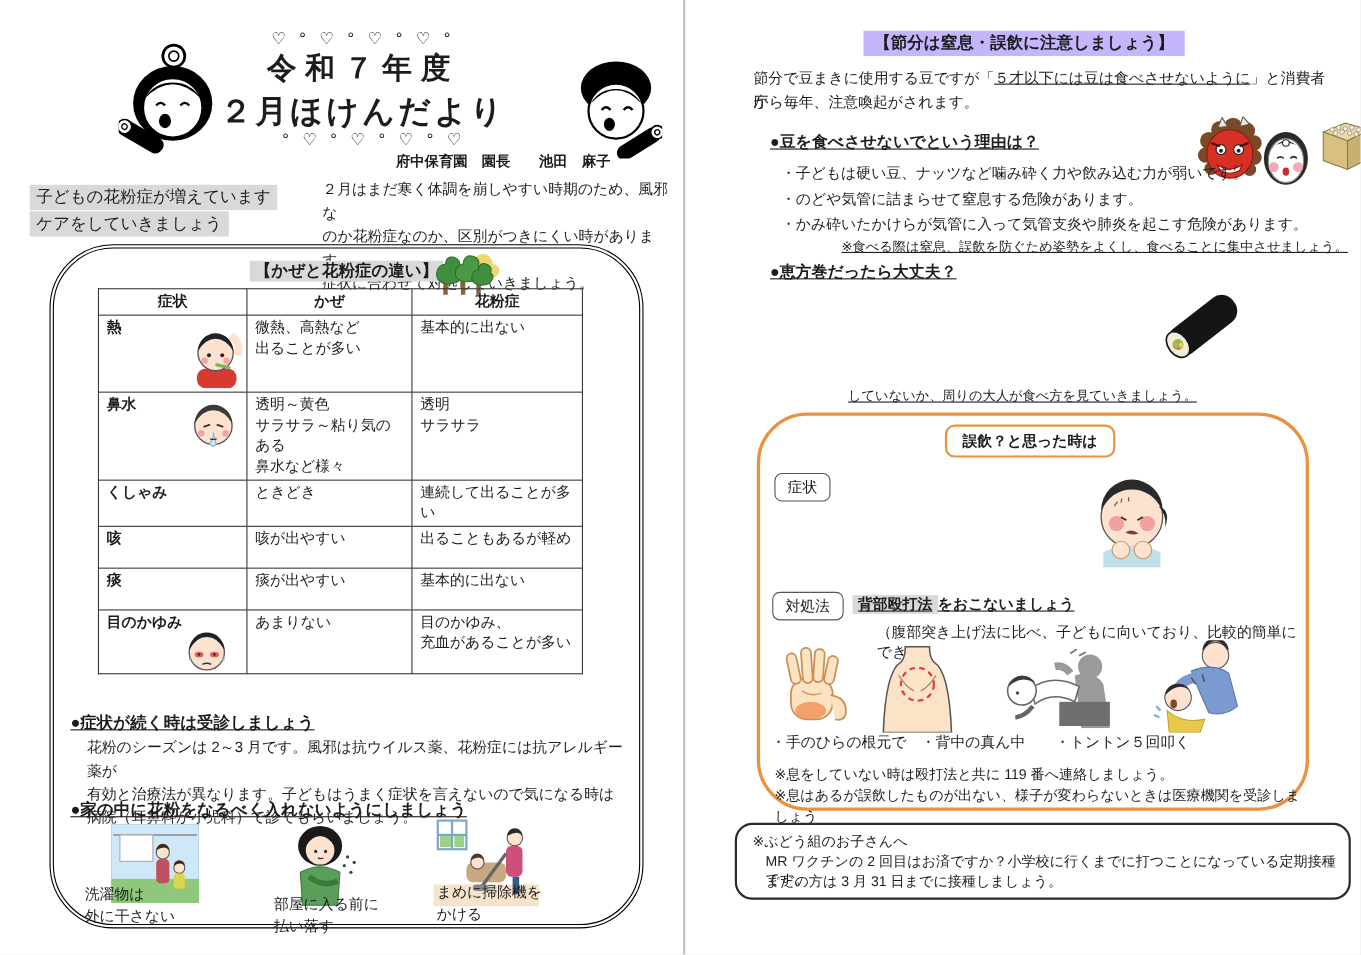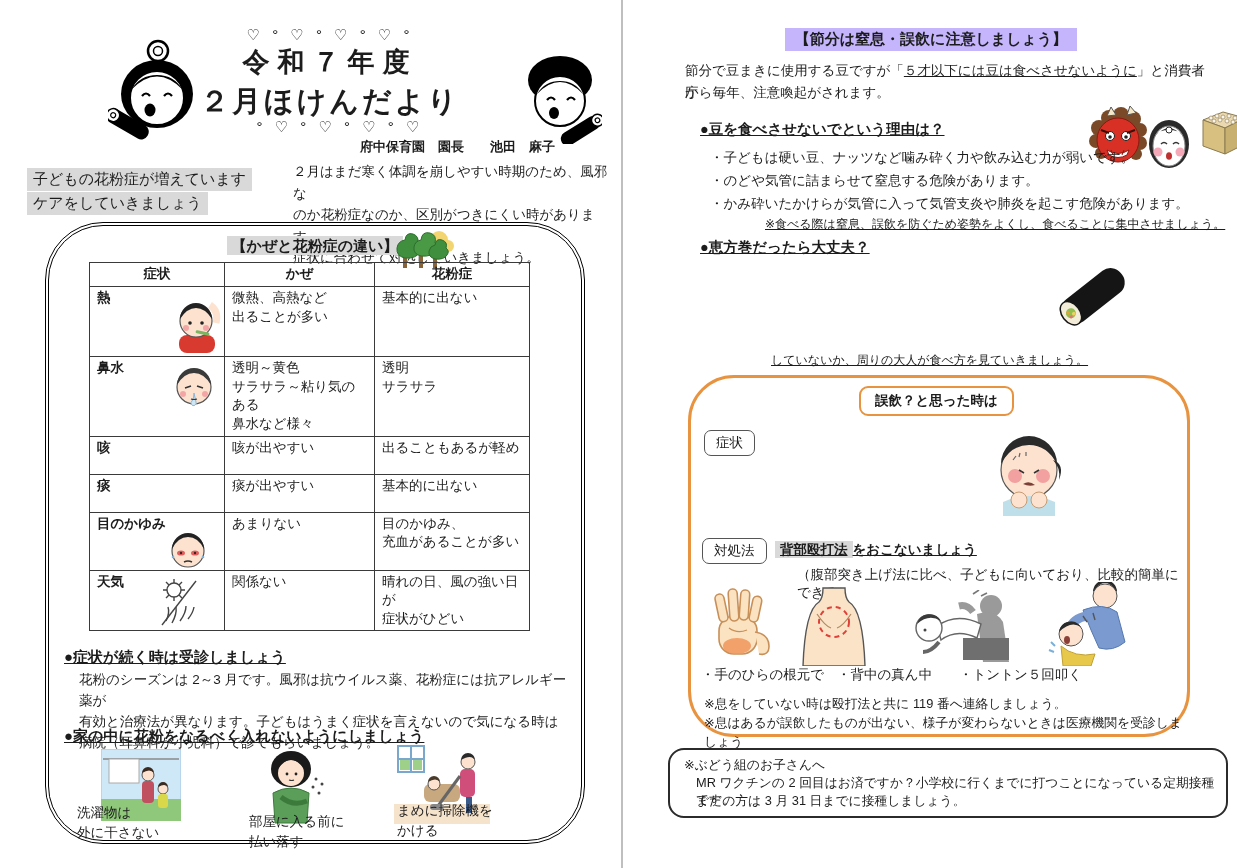--- a/index.html
+++ b/index.html
@@ -189,20 +189,25 @@
               </svg>
             </span>
           </td>
           <td class="pre">透明～黄色
 サラサラ～粘り気のある
 鼻水など様々</td>
           <td class="pre">透明
 サラサラ</td>
         </tr>
         <tr style="height:38px;">
+          <td class="sym-cell"><span>くしゃみ</span></td>
+          <td class="pre">ときどき</td>
+          <td class="pre">連続して出ることが多い</td>
+        </tr>
+        <tr style="height:38px;">
           <td class="sym-cell"><span>咳</span></td>
           <td class="pre">咳が出やすい</td>
           <td class="pre">出ることもあるが軽め</td>
         </tr>
         <tr style="height:38px;">
           <td class="sym-cell"><span>痰</span></td>
           <td class="pre">痰が出やすい</td>
           <td class="pre">基本的に出ない</td>
         </tr>
         <tr style="height:58px;">
@@ -217,37 +222,20 @@
                     <circle cx="29" cy="24" r="1.2" fill="#402020"></circle>
                 <circle cx="7" cy="28" r="1.3" fill="#7ab0d8"></circle>
                     <circle cx="37" cy="28" r="1.3" fill="#7ab0d8"></circle>
                 <path d="M18 33 q4 -2 8 0" stroke="#333" stroke-width="1.4" fill="none"></path>
               </svg>
             </span>
           </td>
           <td class="pre">あまりない</td>
           <td class="pre">目のかゆみ、
 充血があることが多い</td>
-        </tr>
-        <tr style="height:58px;">
-          <td class="sym-cell"><span>天気</span>
-            <span class="sym-ic" style="right:16px;top:6px;">
-              <svg width="52" height="50" viewBox="0 0 52 50">
-                <g stroke="#444" stroke-width="1.4" fill="none">
-                  <circle cx="18" cy="13" r="7" fill="#fff"></circle>
-                  <path d="M18 2 v4 M18 20 v4 M7 13 h4 M25 13 h4 M10 5 l3 3 M26 5 l-3 3 M10 21 l3 -3 M26 21 l-3 -3"></path>
-                  <path d="M40 4 L6 48"></path>
-                  <path d="M10 44 q4 -8 2 -14 M16 46 q5 -9 4 -16 M24 44 q6 -8 6 -15 M32 42 q5 -6 6 -12"></path>
-                </g>
-              </svg>
-            </span>
-          </td>
-          <td class="pre">関係ない</td>
-          <td class="pre">晴れの日、風の強い日が
-症状がひどい</td>
         </tr>
       </tbody>
         </table>
 
       <div class="abs sec-hd" style="left:15px;top:422px;">●症状が続く時は受診しましょう</div>
       <div class="abs sec-body pre" style="left:30px;top:444px;width:500px;">花粉のシーズンは 2～3 月です。風邪は抗ウイルス薬、花粉症には抗アレルギー薬が
 有効と治療法が異なります。子どもはうまく症状を言えないので気になる時は
 病院（耳鼻科か小児科）で診てもらいましょう。</div>
       <div class="abs sec-hd" style="left:15px;top:501px;">●家の中に花粉をなるべく入れないようにしましょう</div>
 

